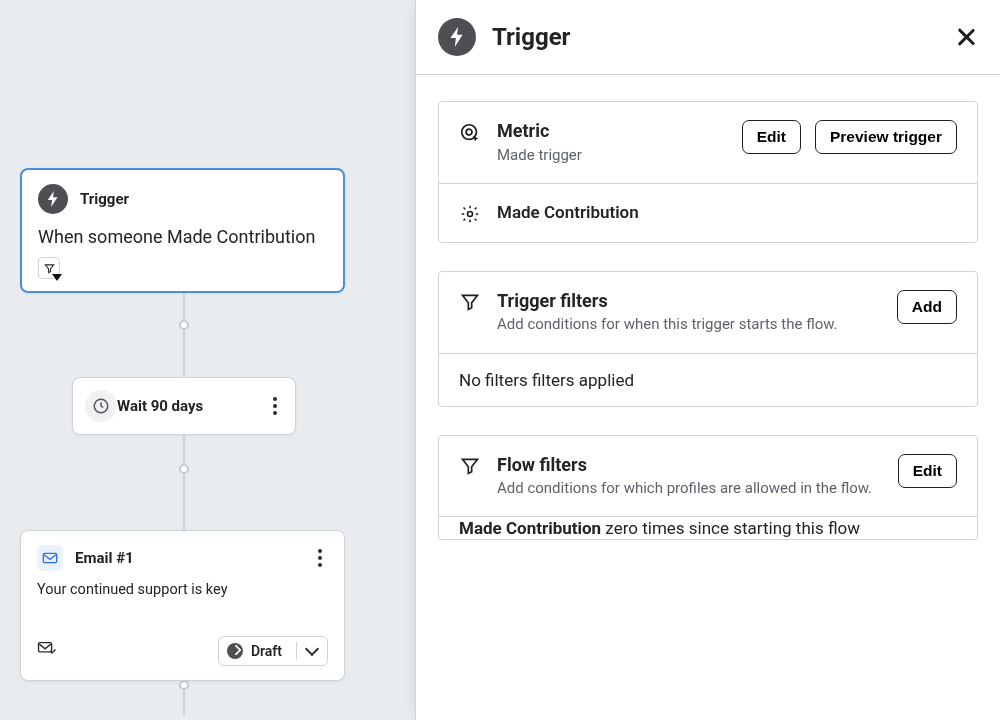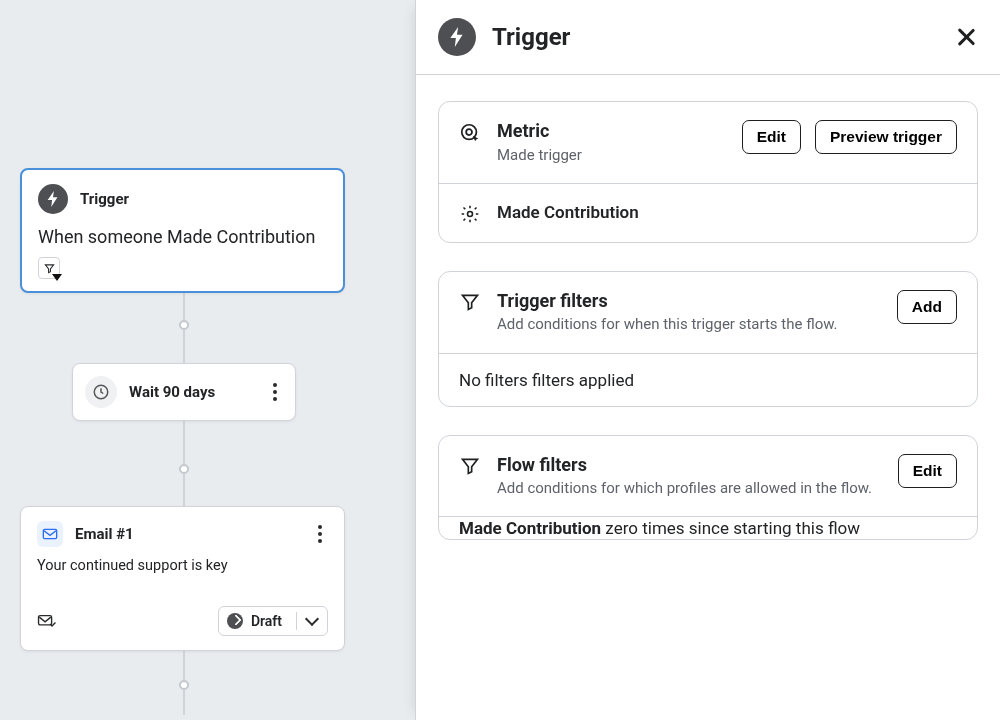--- a/index.html
+++ b/index.html
@@ -56,47 +56,47 @@
     display:flex;align-items:center;justify-content:center;position:relative;
   }
   .tc-filter::after{
     content:"";position:absolute;right:-3px;bottom:-3px;width:0;height:0;
     border-left:5px solid transparent;border-right:5px solid transparent;
     border-bottom:7px solid #111;transform:rotate(180deg);
   }
 
   
   .wait-card{
-    left:72px;top:363px;width:224px;height:58px;
-    display:flex;align-items:center;padding:8px 12px;gap:12px;
+    left:72px;top:377px;width:224px;height:58px;
+    display:flex;align-items:center;padding:8px 12px;
   }
   .wait-icon{
     width:32px;height:32px;border-radius:50%;background:#f0f1f3;
     display:flex;align-items:center;justify-content:center;color:#55585c;
   }
   .wait-text{font-weight:700;font-size:15px;flex:1;}
   .kebab{width:16px;display:flex;flex-direction:column;align-items:center;gap:3px;cursor:pointer;}
   .kebab span{width:4px;height:4px;border-radius:50%;background:#2a2b2d;}
 
   
   .email-card{
-    left:20px;top:506px;width:325px;padding:14px 16px 14px;
+    left:20px;top:530px;width:325px;padding:14px 16px 14px;
   }
   .ec-head{display:flex;align-items:center;gap:12px;margin-bottom:10px;}
   .ec-icon{
     width:26px;height:26px;border-radius:6px;background:#eaf2fe;
     display:flex;align-items:center;justify-content:center;color:var(--blue);
   }
   .ec-title{font-weight:700;font-size:15px;flex:1;}
   .ec-sub{font-size:14.5px;margin-bottom:32px;}
   .ec-foot{display:flex;align-items:center;justify-content:space-between;}
   .draft-pill{
     display:flex;align-items:center;gap:8px;
     border:1px solid var(--border);border-radius:6px;
-    padding:5px 10px 5px 8px;font-size:14px;font-weight:600;cursor:pointer;
+    padding:5px 10px 5px 8px;font-size:14px;font-weight:600;cursor:pointer;margin-top:6px;
   }
   .draft-pill .divider{width:1px;height:18px;background:var(--border);margin:0 2px 0 6px;}
   .draft-dot{
     width:16px;height:16px;border-radius:50%;background:#4e4f52;position:relative;
   }
   .draft-dot::after{
     content:"";position:absolute;left:5px;top:3px;width:6px;height:6px;
     border-top:2px solid #fff;border-right:2px solid #fff;transform:rotate(45deg);
     border-radius:1px;
   }
@@ -119,21 +119,21 @@
   }
   .close::before,.close::after{
     content:"";position:absolute;left:11px;top:1px;width:2.5px;height:22px;
     background:#1e1f21;border-radius:2px;
   }
   .close::before{transform:rotate(45deg);}
   .close::after{transform:rotate(-45deg);}
 
   .p-body{flex:1;overflow:auto;padding:26px 22px;}
   .section{
-    border:1px solid var(--border);border-radius:12px;margin-bottom:28px;
+    border:1px solid var(--border);border-radius:4px;margin-bottom:28px;
     overflow:hidden;
   }
   .sec-row{
     padding:18px 20px;display:flex;align-items:flex-start;gap:16px;
   }
   .sec-row + .sec-row{border-top:1px solid var(--border);}
   .sec-icon{width:22px;display:flex;justify-content:center;color:#2a2b2d;margin-top:2px;flex-shrink:0;}
   .sec-main{flex:1;min-width:0;}
   .sec-title{font-size:18px;font-weight:700;line-height:1.25;}
   .sec-desc{font-size:15px;color:var(--muted);margin-top:2px;line-height:1.35;}

